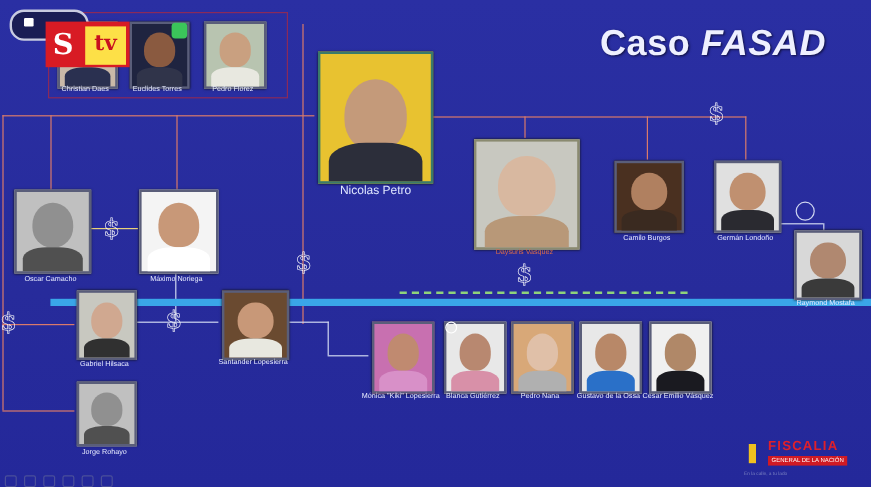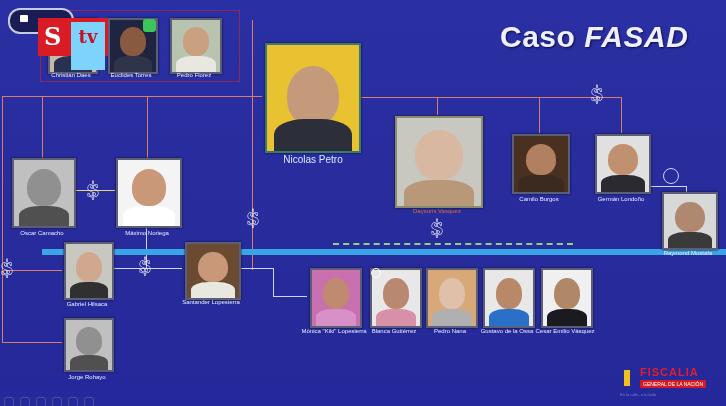--- a/index.html
+++ b/index.html
@@ -11,21 +11,21 @@
   .photo{position:absolute;border:2px solid #5a5e7a;box-shadow:0 0 2px #111;overflow:hidden;}
   .photo .face{position:absolute;left:22%;top:14%;width:56%;height:56%;border-radius:50% 50% 45% 45%;}
   .photo .body{position:absolute;left:8%;bottom:-6%;width:84%;height:36%;border-radius:40% 40% 0 0;}
   .name{position:absolute;color:#e8ecff;font-size:6px;text-align:center;white-space:nowrap;transform:translateX(-50%);}
   .dollar{position:absolute;color:#cfe3ff;font-family:"DejaVu Serif",serif;font-size:20px;font-weight:bold;-webkit-text-stroke:0.5px #fff;color:transparent;}
   .title{position:absolute;left:500px;top:20px;color:#eef0ff;font-size:30px;font-weight:bold;text-shadow:1px 1px 2px #101040;letter-spacing:0.5px;}
   .title i{font-style:italic;}
   .lockpill{position:absolute;left:8px;top:8px;width:62px;height:22px;border:2px solid #c8cbe0;border-radius:12px;background:#1a1d55;}
   .stv{position:absolute;left:38px;top:18px;width:70px;height:38px;background:#d81b24;}
   .stv .s{position:absolute;left:6px;top:4px;color:#fff;font-family:"DejaVu Serif",serif;font-weight:bold;font-size:24px;}
-  .stv .tv{position:absolute;left:33px;top:4px;width:34px;height:48px;background:#7dd3fc;color:#c8101e;font-family:"DejaVu Serif",serif;font-weight:bold;font-size:18px;text-align:center;line-height:30px;}
+  .stv .tv{position:absolute;left:33px;top:4px;width:34px;height:32px;background:#fde047;color:#c8101e;font-family:"DejaVu Serif",serif;font-weight:bold;font-size:18px;text-align:center;line-height:30px;}
   .bluebar{position:absolute;left:42px;top:249px;width:684px;height:6px;background:#3aa6e8;}
   .dash{position:absolute;left:333px;top:243px;width:240px;height:0;border-top:2px dashed #8fd37a;}
   .toolbar span{display:inline-block;width:8px;height:8px;border:1px solid #4a4f9a;margin-right:6px;border-radius:2px;}
   .fiscalia{position:absolute;left:620px;top:366px;}
 </style>
 </head>
 <body>
 
 <div class="slide">
 

